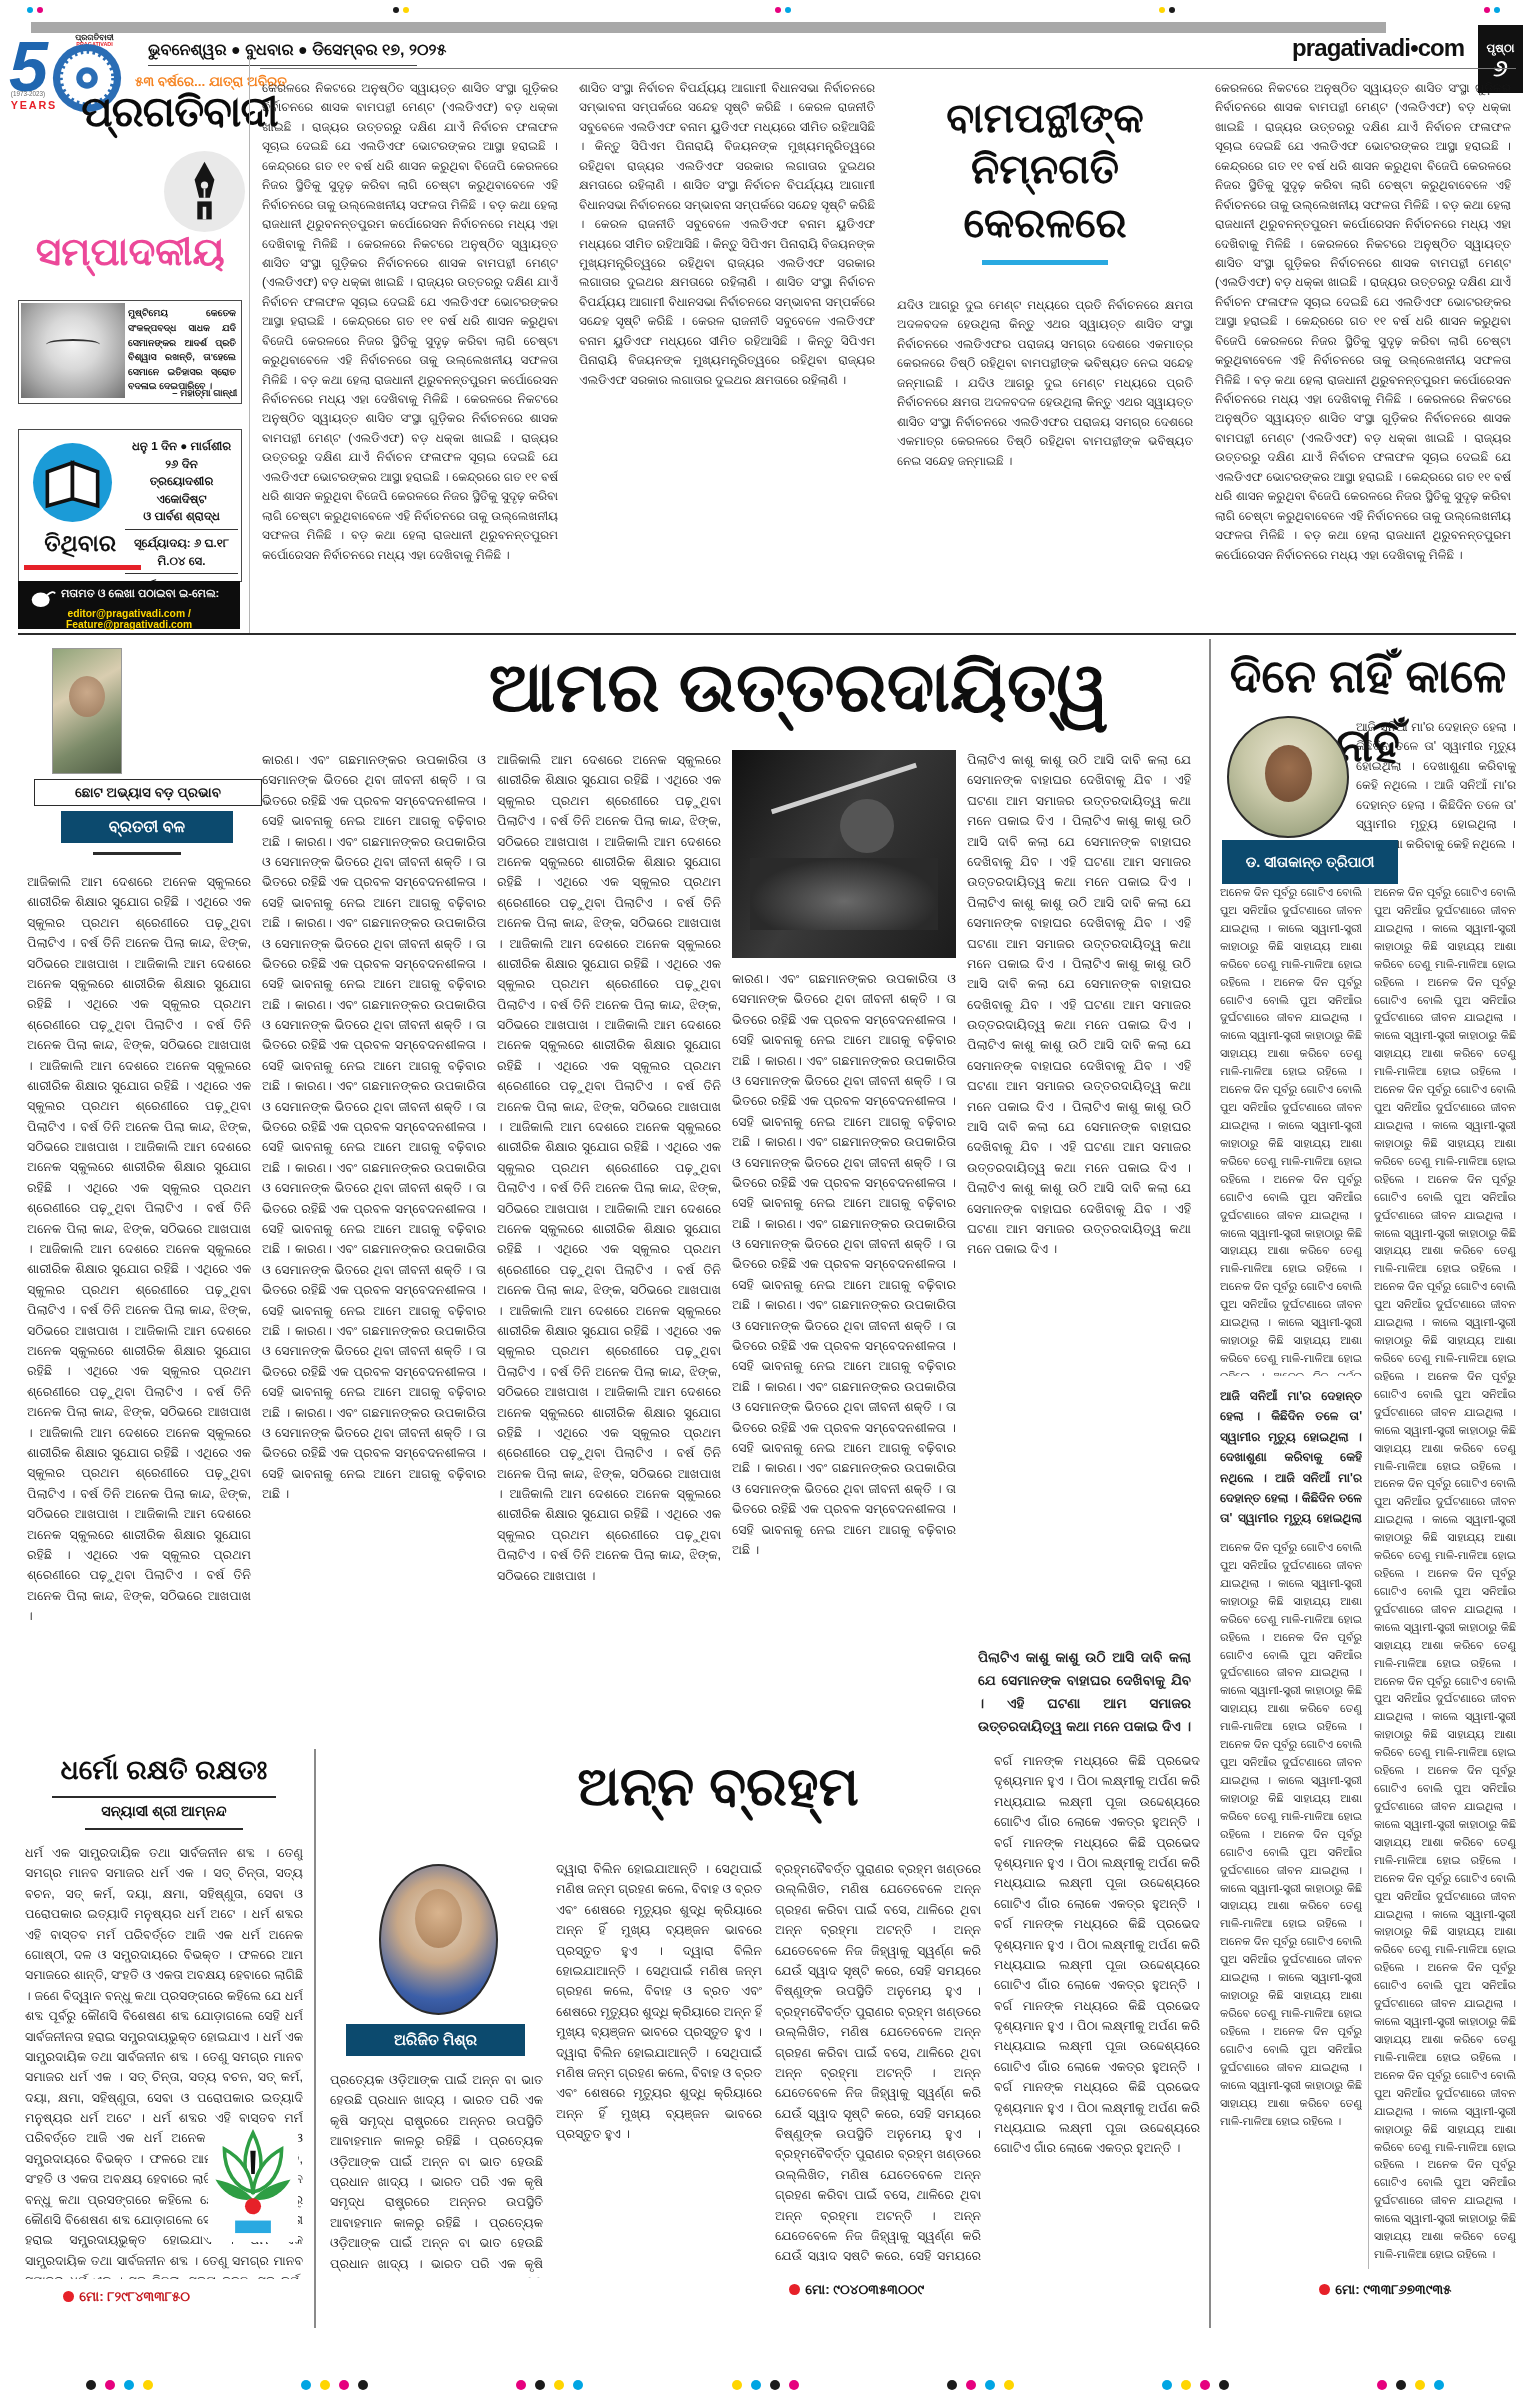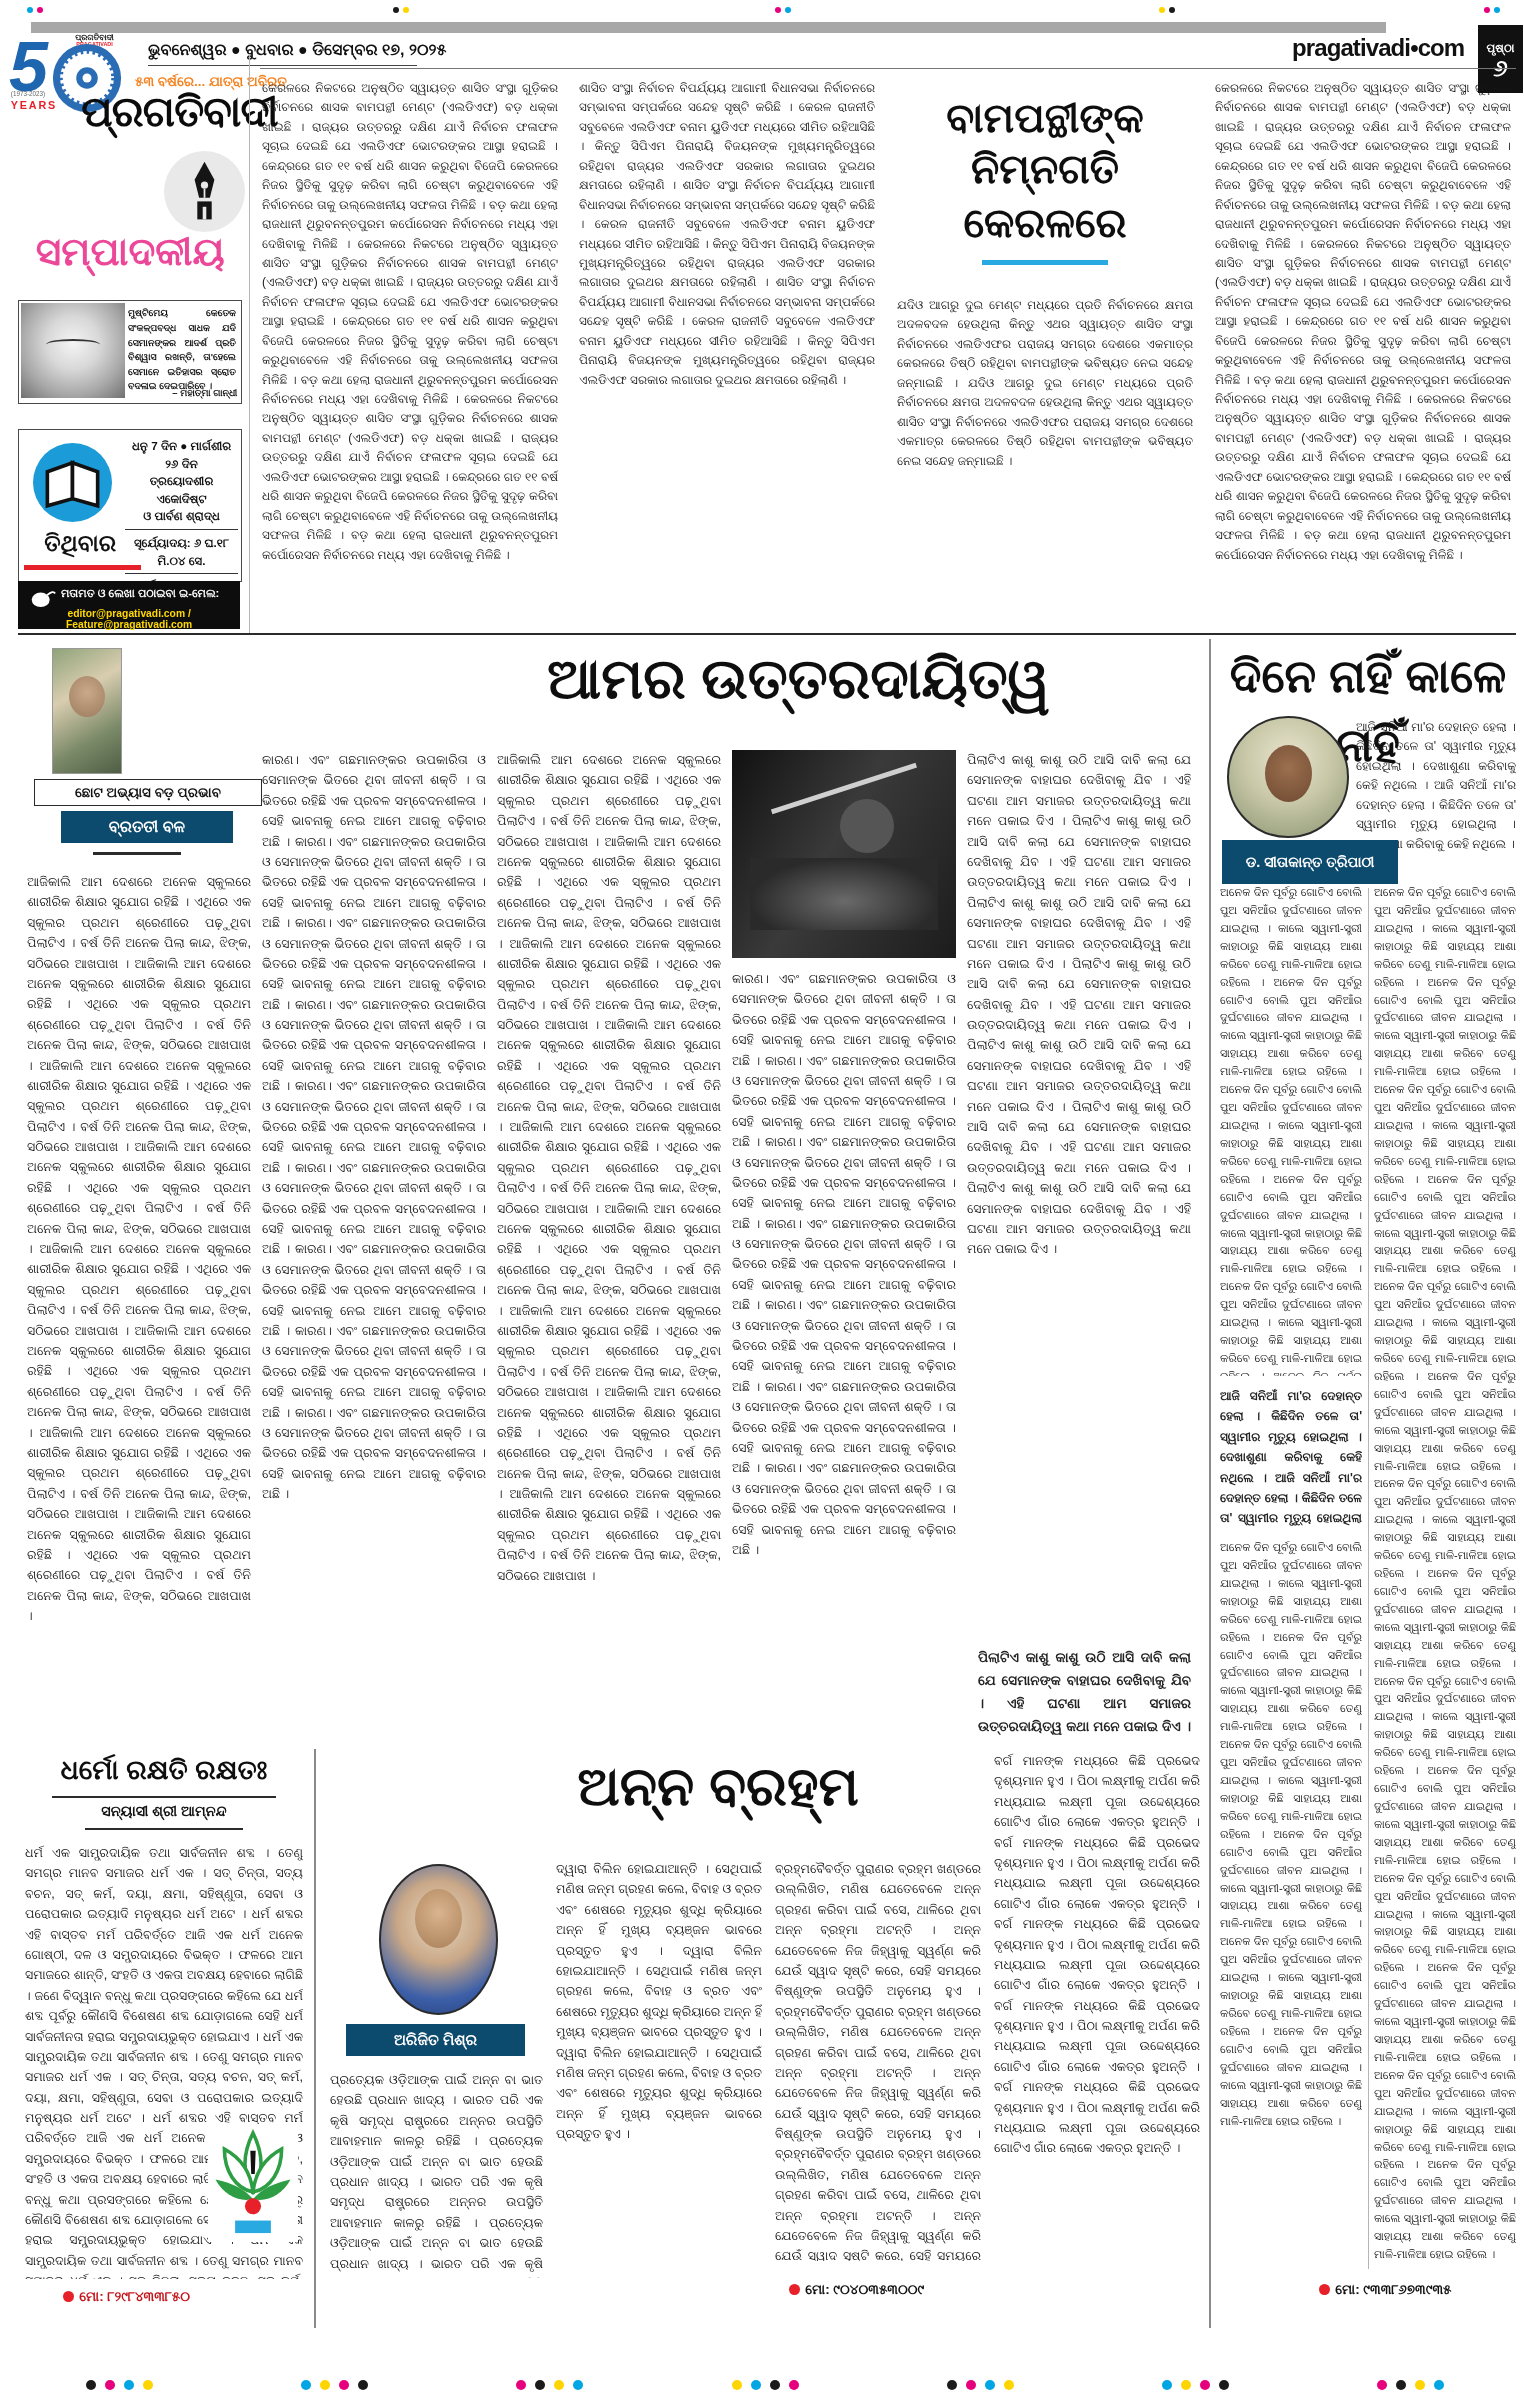--- a/index.html
+++ b/index.html
@@ -87,21 +87,21 @@
   <div class="abs" style="left:18px;top:429px;width:222px;height:151px;border:1.8px solid #4a4a4a;background:#fff;">
     <div class="abs" style="left:14.4px;top:12.6px;width:79px;height:79px;border-radius:50%;background:#1b9bd7;">
       <svg width="79" height="79" viewBox="0 0 88 88">
         <path d="M16 32 L44 22 L44 62 L16 70 Z" fill="#ffffff" stroke="#111" stroke-width="4"></path>
         <path d="M72 32 L44 22 L44 62 L72 70 Z" fill="#ffffff" stroke="#111" stroke-width="4"></path>
       </svg>
     </div>
     <div class="abs" style="left:7.2px;top:100px;width:108px;text-align:center;font-size:23px;font-weight:800;">ତିଥିବାର</div>
     <div class="abs" style="left:5.4px;top:135px;width:117px;height:4.5px;background:#e62129;"></div>
     <div class="abs" style="left:106px;top:7.2px;width:113px;text-align:center;font-size:11.7px;font-weight:bold;line-height:1.5;">
-      <div>ଧନୁ 7 ଦିନ ● ମାର୍ଗଶୀର ୨୬ ଦିନ</div>
+      <div>ଧନୁ 1 ଦିନ ● ମାର୍ଗଶୀର ୨୬ ଦିନ</div>
       <div>ତ୍ରୟୋଦଶୀର ଏକୋଦିଷ୍ଟ</div>
       <div>ଓ ପାର୍ବଣ ଶ୍ରାଦ୍ଧ</div>
       <div style="border-top:1.8px solid #333;margin:4.5px 0 3.6px;"></div>
       <div>ସୂର୍ଯ୍ୟୋଦୟ: ୬ ଘ.୧୮ ମି.୦୪ ସେ.</div>
       <div style="border-top:1.8px solid #333;margin:3.6px 0 3.6px;"></div>
       <div>ସୂର୍ଯ୍ୟାସ୍ତ: ୫ ଘ.୨୧ ମି.୩୭ ସେ.</div>
     </div>
   </div>
 
   <div class="abs" style="left:18px;top:581px;width:222px;height:48px;background:#0d0d0d;color:#fff;">
@@ -121,21 +121,21 @@
   <div class="abs" style="left:879px;top:93px;width:332px;text-align:center;">
     <div class="hl" style="font-size:41px;line-height:1.25;">ବାମପନ୍ଥୀଙ୍କ ନିମ୍ନଗତି</div>
     <div class="hl" style="font-size:41px;line-height:1.35;">କେରଳରେ</div>
     <div style="margin:9px auto 0;width:126px;height:5.4px;background:#29a9e1;"></div>
   </div>
   <div class="col" style="left:897px;top:296px;width:296px;height:332px;">ଯଦିଓ ଆଗରୁ ଦୁଇ ମେଣ୍ଟ ମଧ୍ୟରେ ପ୍ରତି ନିର୍ବାଚନରେ କ୍ଷମତା ଅଦଳବଦଳ ହେଉଥିଲା କିନ୍ତୁ ଏଥର ସ୍ୱାୟତ୍ତ ଶାସିତ ସଂସ୍ଥା ନିର୍ବାଚନରେ ଏଲଡିଏଫର ପରାଜୟ ସମଗ୍ର ଦେଶରେ ଏକମାତ୍ର କେରଳରେ ତିଷ୍ଠି ରହିଥିବା ବାମପନ୍ଥୀଙ୍କ ଭବିଷ୍ୟତ ନେଇ ସନ୍ଦେହ ଜନ୍ମାଇଛି । ଯଦିଓ ଆଗରୁ ଦୁଇ ମେଣ୍ଟ ମଧ୍ୟରେ ପ୍ରତି ନିର୍ବାଚନରେ କ୍ଷମତା ଅଦଳବଦଳ ହେଉଥିଲା କିନ୍ତୁ ଏଥର ସ୍ୱାୟତ୍ତ ଶାସିତ ସଂସ୍ଥା ନିର୍ବାଚନରେ ଏଲଡିଏଫର ପରାଜୟ ସମଗ୍ର ଦେଶରେ ଏକମାତ୍ର କେରଳରେ ତିଷ୍ଠି ରହିଥିବା ବାମପନ୍ଥୀଙ୍କ ଭବିଷ୍ୟତ ନେଇ ସନ୍ଦେହ ଜନ୍ମାଇଛି ।</div>
   <div class="col" style="left:1215px;top:79px;width:296px;height:549px;">କେରଳରେ ନିକଟରେ ଅନୁଷ୍ଠିତ ସ୍ୱାୟତ୍ତ ଶାସିତ ସଂସ୍ଥା ଗୁଡ଼ିକର ନିର୍ବାଚନରେ ଶାସକ ବାମପନ୍ଥୀ ମେଣ୍ଟ (ଏଲଡିଏଫ) ବଡ଼ ଧକ୍କା ଖାଇଛି । ରାଜ୍ୟର ଉତ୍ତରରୁ ଦକ୍ଷିଣ ଯାଏଁ ନିର୍ବାଚନ ଫଳାଫଳ ସୂଚାଇ ଦେଇଛି ଯେ ଏଲଡିଏଫ ଭୋଟରଙ୍କର ଆସ୍ଥା ହରାଇଛି । କେନ୍ଦ୍ରରେ ଗତ ୧୧ ବର୍ଷ ଧରି ଶାସନ କରୁଥିବା ବିଜେପି କେରଳରେ ନିଜର ସ୍ଥିତିକୁ ସୁଦୃଢ଼ କରିବା ଲାଗି ଚେଷ୍ଟା କରୁଥିବାବେଳେ ଏହି ନିର୍ବାଚନରେ ତାକୁ ଉଲ୍ଲେଖନୀୟ ସଫଳତା ମିଳିଛି । ବଡ଼ କଥା ହେଲା ରାଜଧାନୀ ଥିରୁବନନ୍ତପୁରମ କର୍ପୋରେସନ ନିର୍ବାଚନରେ ମଧ୍ୟ ଏହା ଦେଖିବାକୁ ମିଳିଛି । କେରଳରେ ନିକଟରେ ଅନୁଷ୍ଠିତ ସ୍ୱାୟତ୍ତ ଶାସିତ ସଂସ୍ଥା ଗୁଡ଼ିକର ନିର୍ବାଚନରେ ଶାସକ ବାମପନ୍ଥୀ ମେଣ୍ଟ (ଏଲଡିଏଫ) ବଡ଼ ଧକ୍କା ଖାଇଛି । ରାଜ୍ୟର ଉତ୍ତରରୁ ଦକ୍ଷିଣ ଯାଏଁ ନିର୍ବାଚନ ଫଳାଫଳ ସୂଚାଇ ଦେଇଛି ଯେ ଏଲଡିଏଫ ଭୋଟରଙ୍କର ଆସ୍ଥା ହରାଇଛି । କେନ୍ଦ୍ରରେ ଗତ ୧୧ ବର୍ଷ ଧରି ଶାସନ କରୁଥିବା ବିଜେପି କେରଳରେ ନିଜର ସ୍ଥିତିକୁ ସୁଦୃଢ଼ କରିବା ଲାଗି ଚେଷ୍ଟା କରୁଥିବାବେଳେ ଏହି ନିର୍ବାଚନରେ ତାକୁ ଉଲ୍ଲେଖନୀୟ ସଫଳତା ମିଳିଛି । ବଡ଼ କଥା ହେଲା ରାଜଧାନୀ ଥିରୁବନନ୍ତପୁରମ କର୍ପୋରେସନ ନିର୍ବାଚନରେ ମଧ୍ୟ ଏହା ଦେଖିବାକୁ ମିଳିଛି । କେରଳରେ ନିକଟରେ ଅନୁଷ୍ଠିତ ସ୍ୱାୟତ୍ତ ଶାସିତ ସଂସ୍ଥା ଗୁଡ଼ିକର ନିର୍ବାଚନରେ ଶାସକ ବାମପନ୍ଥୀ ମେଣ୍ଟ (ଏଲଡିଏଫ) ବଡ଼ ଧକ୍କା ଖାଇଛି । ରାଜ୍ୟର ଉତ୍ତରରୁ ଦକ୍ଷିଣ ଯାଏଁ ନିର୍ବାଚନ ଫଳାଫଳ ସୂଚାଇ ଦେଇଛି ଯେ ଏଲଡିଏଫ ଭୋଟରଙ୍କର ଆସ୍ଥା ହରାଇଛି । କେନ୍ଦ୍ରରେ ଗତ ୧୧ ବର୍ଷ ଧରି ଶାସନ କରୁଥିବା ବିଜେପି କେରଳରେ ନିଜର ସ୍ଥିତିକୁ ସୁଦୃଢ଼ କରିବା ଲାଗି ଚେଷ୍ଟା କରୁଥିବାବେଳେ ଏହି ନିର୍ବାଚନରେ ତାକୁ ଉଲ୍ଲେଖନୀୟ ସଫଳତା ମିଳିଛି । ବଡ଼ କଥା ହେଲା ରାଜଧାନୀ ଥିରୁବନନ୍ତପୁରମ କର୍ପୋରେସନ ନିର୍ବାଚନରେ ମଧ୍ୟ ଏହା ଦେଖିବାକୁ ମିଳିଛି ।</div>
 
   <div class="rule" style="left:18px;top:633px;width:1498px;height:1.8px;"></div>
 
-  <div class="abs hl" style="left:359px;top:640px;width:879px;font-size:56px;line-height:1.4;text-align:center;">ଆମର ଉତ୍ତରଦାୟିତ୍ୱ</div>
+  <div class="abs hl" style="left:359px;top:640px;width:879px;font-size:69px;line-height:1.4;text-align:center;">ଆମର ଉତ୍ତରଦାୟିତ୍ୱ</div>
 
   <div class="photo-frame" style="left:52px;top:648px;width:68px;height:124px;border:0.9px solid #999;background:linear-gradient(150deg,#8fa379 0%,#d9cdb0 35%,#7b8a68 70%,#4f5d44 100%);">
     <div class="abs" style="left:16px;top:27px;width:36px;height:41px;border-radius:50%;background:radial-gradient(circle at 50% 40%,#caa98a,#9c7b5e);"></div>
   </div>
   <div class="abs" style="left:34px;top:779px;width:226px;height:25px;border:1.8px solid #2b2b2b;display:flex;align-items:center;justify-content:center;font-weight:800;font-size:13.5px;">ଛୋଟ ଅଭ୍ୟାସ ବଡ଼ ପ୍ରଭାବ</div>
   <div class="bluebox" style="left:61px;top:811px;width:172px;height:32px;font-size:16px;">ବ୍ରତତୀ ବଳ</div>
   <div class="rule" style="left:93px;top:852px;width:88px;height:2.7px;"></div>
 
   <div class="col" style="left:27px;top:872px;width:224px;height:863px;font-size:12.6px;">ଆଜିକାଲି ଆମ ଦେଶରେ ଅନେକ ସ୍କୁଲରେ ଶାରୀରିକ ଶିକ୍ଷାର ସୁଯୋଗ ରହିଛି । ଏଥିରେ ଏକ ସ୍କୁଲର ପ୍ରଥମ ଶ୍ରେଣୀରେ ପଢ଼ୁଥିବା ପିଲାଟିଏ । ବର୍ଷ ତିନି ଅନେକ ପିଲା କାନ୍ଦ, ଝିଙ୍କ, ସଠିଭରେ ଆଖପାଖ । ଆଜିକାଲି ଆମ ଦେଶରେ ଅନେକ ସ୍କୁଲରେ ଶାରୀରିକ ଶିକ୍ଷାର ସୁଯୋଗ ରହିଛି । ଏଥିରେ ଏକ ସ୍କୁଲର ପ୍ରଥମ ଶ୍ରେଣୀରେ ପଢ଼ୁଥିବା ପିଲାଟିଏ । ବର୍ଷ ତିନି ଅନେକ ପିଲା କାନ୍ଦ, ଝିଙ୍କ, ସଠିଭରେ ଆଖପାଖ । ଆଜିକାଲି ଆମ ଦେଶରେ ଅନେକ ସ୍କୁଲରେ ଶାରୀରିକ ଶିକ୍ଷାର ସୁଯୋଗ ରହିଛି । ଏଥିରେ ଏକ ସ୍କୁଲର ପ୍ରଥମ ଶ୍ରେଣୀରେ ପଢ଼ୁଥିବା ପିଲାଟିଏ । ବର୍ଷ ତିନି ଅନେକ ପିଲା କାନ୍ଦ, ଝିଙ୍କ, ସଠିଭରେ ଆଖପାଖ । ଆଜିକାଲି ଆମ ଦେଶରେ ଅନେକ ସ୍କୁଲରେ ଶାରୀରିକ ଶିକ୍ଷାର ସୁଯୋଗ ରହିଛି । ଏଥିରେ ଏକ ସ୍କୁଲର ପ୍ରଥମ ଶ୍ରେଣୀରେ ପଢ଼ୁଥିବା ପିଲାଟିଏ । ବର୍ଷ ତିନି ଅନେକ ପିଲା କାନ୍ଦ, ଝିଙ୍କ, ସଠିଭରେ ଆଖପାଖ । ଆଜିକାଲି ଆମ ଦେଶରେ ଅନେକ ସ୍କୁଲରେ ଶାରୀରିକ ଶିକ୍ଷାର ସୁଯୋଗ ରହିଛି । ଏଥିରେ ଏକ ସ୍କୁଲର ପ୍ରଥମ ଶ୍ରେଣୀରେ ପଢ଼ୁଥିବା ପିଲାଟିଏ । ବର୍ଷ ତିନି ଅନେକ ପିଲା କାନ୍ଦ, ଝିଙ୍କ, ସଠିଭରେ ଆଖପାଖ । ଆଜିକାଲି ଆମ ଦେଶରେ ଅନେକ ସ୍କୁଲରେ ଶାରୀରିକ ଶିକ୍ଷାର ସୁଯୋଗ ରହିଛି । ଏଥିରେ ଏକ ସ୍କୁଲର ପ୍ରଥମ ଶ୍ରେଣୀରେ ପଢ଼ୁଥିବା ପିଲାଟିଏ । ବର୍ଷ ତିନି ଅନେକ ପିଲା କାନ୍ଦ, ଝିଙ୍କ, ସଠିଭରେ ଆଖପାଖ । ଆଜିକାଲି ଆମ ଦେଶରେ ଅନେକ ସ୍କୁଲରେ ଶାରୀରିକ ଶିକ୍ଷାର ସୁଯୋଗ ରହିଛି । ଏଥିରେ ଏକ ସ୍କୁଲର ପ୍ରଥମ ଶ୍ରେଣୀରେ ପଢ଼ୁଥିବା ପିଲାଟିଏ । ବର୍ଷ ତିନି ଅନେକ ପିଲା କାନ୍ଦ, ଝିଙ୍କ, ସଠିଭରେ ଆଖପାଖ । ଆଜିକାଲି ଆମ ଦେଶରେ ଅନେକ ସ୍କୁଲରେ ଶାରୀରିକ ଶିକ୍ଷାର ସୁଯୋଗ ରହିଛି । ଏଥିରେ ଏକ ସ୍କୁଲର ପ୍ରଥମ ଶ୍ରେଣୀରେ ପଢ଼ୁଥିବା ପିଲାଟିଏ । ବର୍ଷ ତିନି ଅନେକ ପିଲା କାନ୍ଦ, ଝିଙ୍କ, ସଠିଭରେ ଆଖପାଖ ।</div>
   <div class="col" style="left:262px;top:750px;width:224px;height:985px;font-size:12.6px;">କାରଣ। ଏବଂ ଗଛମାନଙ୍କର ଉପକାରିତା ଓ ସେମାନଙ୍କ ଭିତରେ ଥିବା ଜୀବନୀ ଶକ୍ତି । ତା ଭିତରେ ରହିଛି ଏକ ପ୍ରବଳ ସମ୍ବେଦନଶୀଳତା । ସେହି ଭାବନାକୁ ନେଇ ଆମେ ଆଗକୁ ବଢ଼ିବାର ଅଛି । କାରଣ। ଏବଂ ଗଛମାନଙ୍କର ଉପକାରିତା ଓ ସେମାନଙ୍କ ଭିତରେ ଥିବା ଜୀବନୀ ଶକ୍ତି । ତା ଭିତରେ ରହିଛି ଏକ ପ୍ରବଳ ସମ୍ବେଦନଶୀଳତା । ସେହି ଭାବନାକୁ ନେଇ ଆମେ ଆଗକୁ ବଢ଼ିବାର ଅଛି । କାରଣ। ଏବଂ ଗଛମାନଙ୍କର ଉପକାରିତା ଓ ସେମାନଙ୍କ ଭିତରେ ଥିବା ଜୀବନୀ ଶକ୍ତି । ତା ଭିତରେ ରହିଛି ଏକ ପ୍ରବଳ ସମ୍ବେଦନଶୀଳତା । ସେହି ଭାବନାକୁ ନେଇ ଆମେ ଆଗକୁ ବଢ଼ିବାର ଅଛି । କାରଣ। ଏବଂ ଗଛମାନଙ୍କର ଉପକାରିତା ଓ ସେମାନଙ୍କ ଭିତରେ ଥିବା ଜୀବନୀ ଶକ୍ତି । ତା ଭିତରେ ରହିଛି ଏକ ପ୍ରବଳ ସମ୍ବେଦନଶୀଳତା । ସେହି ଭାବନାକୁ ନେଇ ଆମେ ଆଗକୁ ବଢ଼ିବାର ଅଛି । କାରଣ। ଏବଂ ଗଛମାନଙ୍କର ଉପକାରିତା ଓ ସେମାନଙ୍କ ଭିତରେ ଥିବା ଜୀବନୀ ଶକ୍ତି । ତା ଭିତରେ ରହିଛି ଏକ ପ୍ରବଳ ସମ୍ବେଦନଶୀଳତା । ସେହି ଭାବନାକୁ ନେଇ ଆମେ ଆଗକୁ ବଢ଼ିବାର ଅଛି । କାରଣ। ଏବଂ ଗଛମାନଙ୍କର ଉପକାରିତା ଓ ସେମାନଙ୍କ ଭିତରେ ଥିବା ଜୀବନୀ ଶକ୍ତି । ତା ଭିତରେ ରହିଛି ଏକ ପ୍ରବଳ ସମ୍ବେଦନଶୀଳତା । ସେହି ଭାବନାକୁ ନେଇ ଆମେ ଆଗକୁ ବଢ଼ିବାର ଅଛି । କାରଣ। ଏବଂ ଗଛମାନଙ୍କର ଉପକାରିତା ଓ ସେମାନଙ୍କ ଭିତରେ ଥିବା ଜୀବନୀ ଶକ୍ତି । ତା ଭିତରେ ରହିଛି ଏକ ପ୍ରବଳ ସମ୍ବେଦନଶୀଳତା । ସେହି ଭାବନାକୁ ନେଇ ଆମେ ଆଗକୁ ବଢ଼ିବାର ଅଛି । କାରଣ। ଏବଂ ଗଛମାନଙ୍କର ଉପକାରିତା ଓ ସେମାନଙ୍କ ଭିତରେ ଥିବା ଜୀବନୀ ଶକ୍ତି । ତା ଭିତରେ ରହିଛି ଏକ ପ୍ରବଳ ସମ୍ବେଦନଶୀଳତା । ସେହି ଭାବନାକୁ ନେଇ ଆମେ ଆଗକୁ ବଢ଼ିବାର ଅଛି । କାରଣ। ଏବଂ ଗଛମାନଙ୍କର ଉପକାରିତା ଓ ସେମାନଙ୍କ ଭିତରେ ଥିବା ଜୀବନୀ ଶକ୍ତି । ତା ଭିତରେ ରହିଛି ଏକ ପ୍ରବଳ ସମ୍ବେଦନଶୀଳତା । ସେହି ଭାବନାକୁ ନେଇ ଆମେ ଆଗକୁ ବଢ଼ିବାର ଅଛି ।</div>

